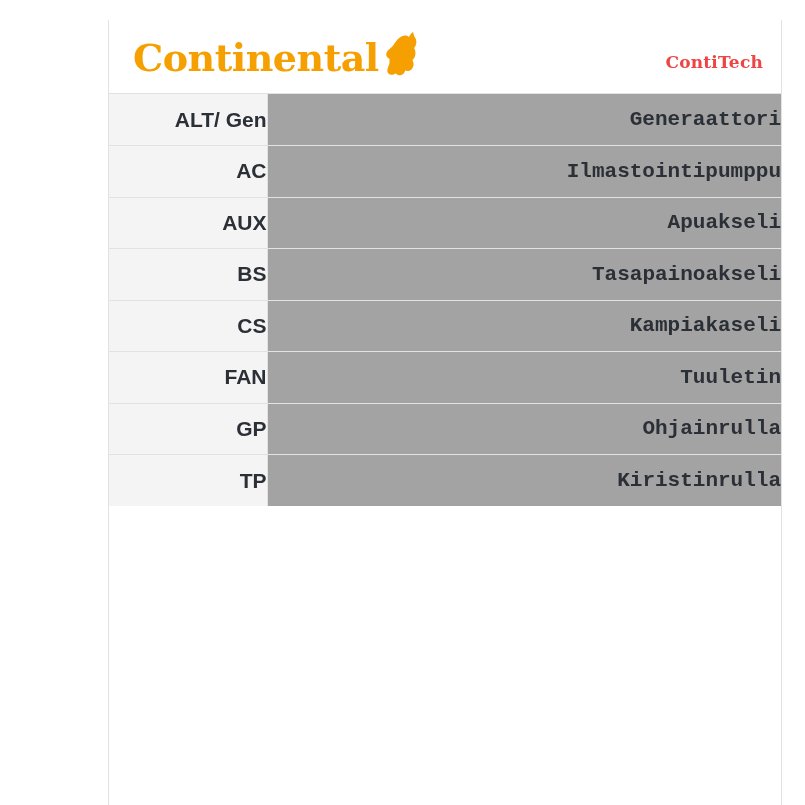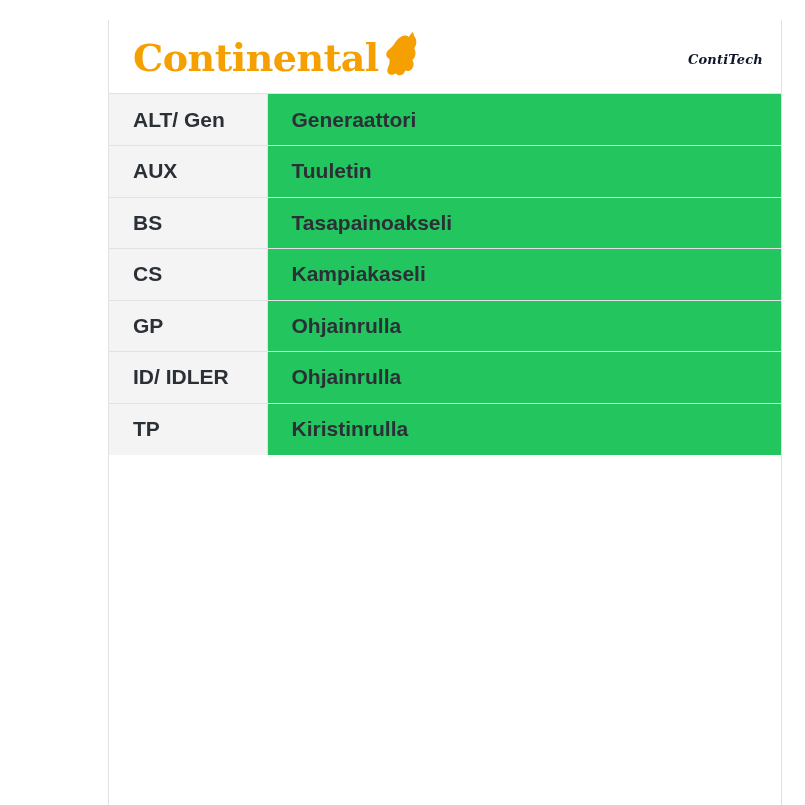--- a/index.html
+++ b/index.html
@@ -55,53 +55,54 @@
   }
   .brand-horse {
     margin-left: 4px;
     margin-top: -6px;
   }
   .brand-sub {
     position: absolute;
     right: 18px;
     top: 32px;
     font-family: "DejaVu Serif", serif;
-    font-size: 13px;
+    font-size: 17px;
     font-weight: 700;
-    color: #0f172a;
+    color: #ef4444;
     letter-spacing: 0.2px;
-    font-style: italic;
   }
   
   .abbr-table {
     width: 100%;
     border-collapse: collapse;
     table-layout: fixed;
+    text-align: right;
   }
   .abbr-table tr {
     height: 51.5px;
   }
   .abbr-table td {
     border-bottom: 1px solid #e2e2e2;
     padding: 0 0 0 24px;
     vertical-align: middle;
     color: #2b2f36;
     font-size: 21px;
     font-weight: 700;
     white-space: nowrap;
     box-sizing: border-box;
   }
   .abbr-table td.code {
     width: 158px;
     background: #f4f4f4;
     border-right: 1px solid #e2e2e2;
   }
   .abbr-table td.desc {
-    background: #22c55e;
+    background: #a3a3a3;
     font-weight: 700;
+    font-family: Liberation Mono, monospace;
   }
   .abbr-table tr:last-child td {
     border-bottom: none;
   }
 </style>
 </head>
 <body>
 
 <div class="page">
   <div class="sheet">
@@ -118,37 +119,41 @@
       <div class="brand-sub">ContiTech</div>
     </div>
 
     <table class="abbr-table">
       <tbody>
         <tr>
           <td class="code">ALT/ Gen</td>
           <td class="desc">Generaattori</td>
         </tr>
         <tr>
+          <td class="code">AC</td>
+          <td class="desc">Ilmastointipumppu</td>
+        </tr>
+        <tr>
           <td class="code">AUX</td>
-          <td class="desc">Tuuletin</td>
+          <td class="desc">Apuakseli</td>
         </tr>
         <tr>
           <td class="code">BS</td>
           <td class="desc">Tasapainoakseli</td>
         </tr>
         <tr>
           <td class="code">CS</td>
           <td class="desc">Kampiakaseli</td>
         </tr>
         <tr>
-          <td class="code">GP</td>
-          <td class="desc">Ohjainrulla</td>
+          <td class="code">FAN</td>
+          <td class="desc">Tuuletin</td>
         </tr>
         <tr>
-          <td class="code">ID/ IDLER</td>
+          <td class="code">GP</td>
           <td class="desc">Ohjainrulla</td>
         </tr>
         <tr>
           <td class="code">TP</td>
           <td class="desc">Kiristinrulla</td>
         </tr>
       </tbody>
     </table>
 
   </div>

